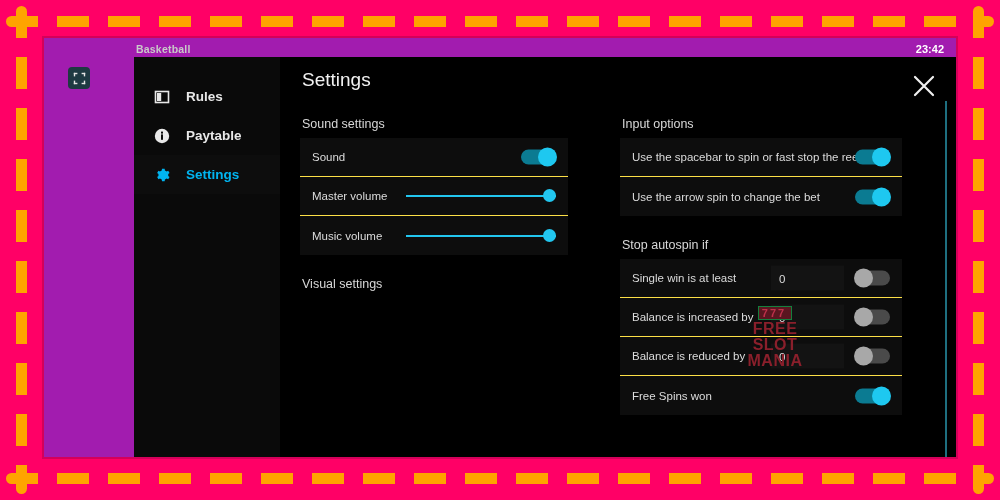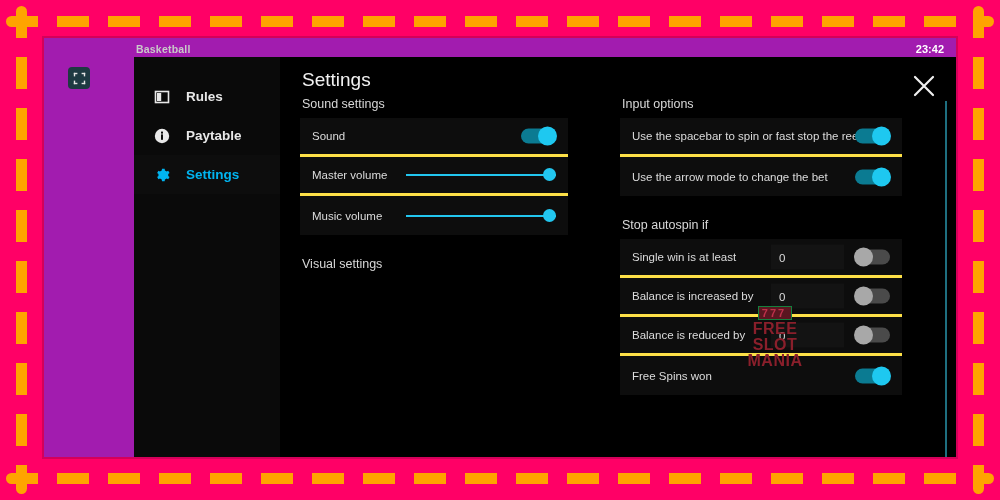--- a/index.html
+++ b/index.html
@@ -116,37 +116,37 @@
   }
   #close-btn svg { display: block; }
 
   #scrollbar {
     position: absolute; right: 9px; top: 44px;
     width: 2px; height: 370px;
     background: #1e6f80;
     cursor: pointer;
   }
 
-  .column { position: absolute; top: 40px; }
+  .column { position: absolute; top: 60px; }
   #col-left  { left: 20px;  width: 268px; }
   #col-right { left: 340px; width: 282px; }
 
   .section-head {
     font-size: 12.5px; color: #d8d8d8;
     margin-bottom: 7px; padding-left: 2px;
   }
   .section-head.second { margin-top: 22px; }
 
   .card { background: #0d0d0d; }
   .row {
     position: relative;
     height: 39px;
     display: flex; align-items: center;
     padding: 0 12px 0 12px;
-    border-bottom: 3px solid #fde047;
+    border-bottom: 1px solid #fde047;
   }
   .row:last-child { border-bottom: none; }
   .row-label {
     font-size: 11.5px; color: #dcdcdc;
     white-space: nowrap;
   }
 
   
   .toggle {
     position: absolute; right: 12px; top: 50%;
@@ -339,21 +339,21 @@
       <div class="section-head">Input options</div>
 
       <div class="card">
         <div class="row">
           <span class="row-label">Use the spacebar to spin or fast stop the reels</span>
           <div class="toggle on">
               <div class="knob"></div>
             </div>
         </div>
         <div class="row">
-          <span class="row-label">Use the arrow mode to change the bet</span>
+          <span class="row-label">Use the arrow spin to change the bet</span>
           <div class="toggle on">
               <div class="knob"></div>
             </div>
         </div>
       </div>
 
       <div class="section-head second">Stop autospin if</div>
 
       <div class="card">
 

